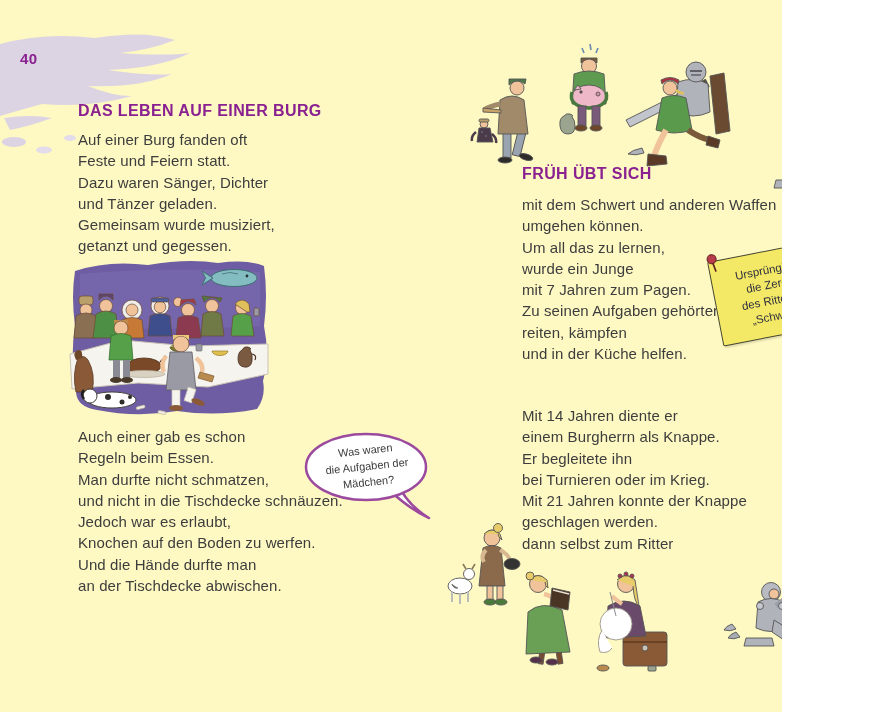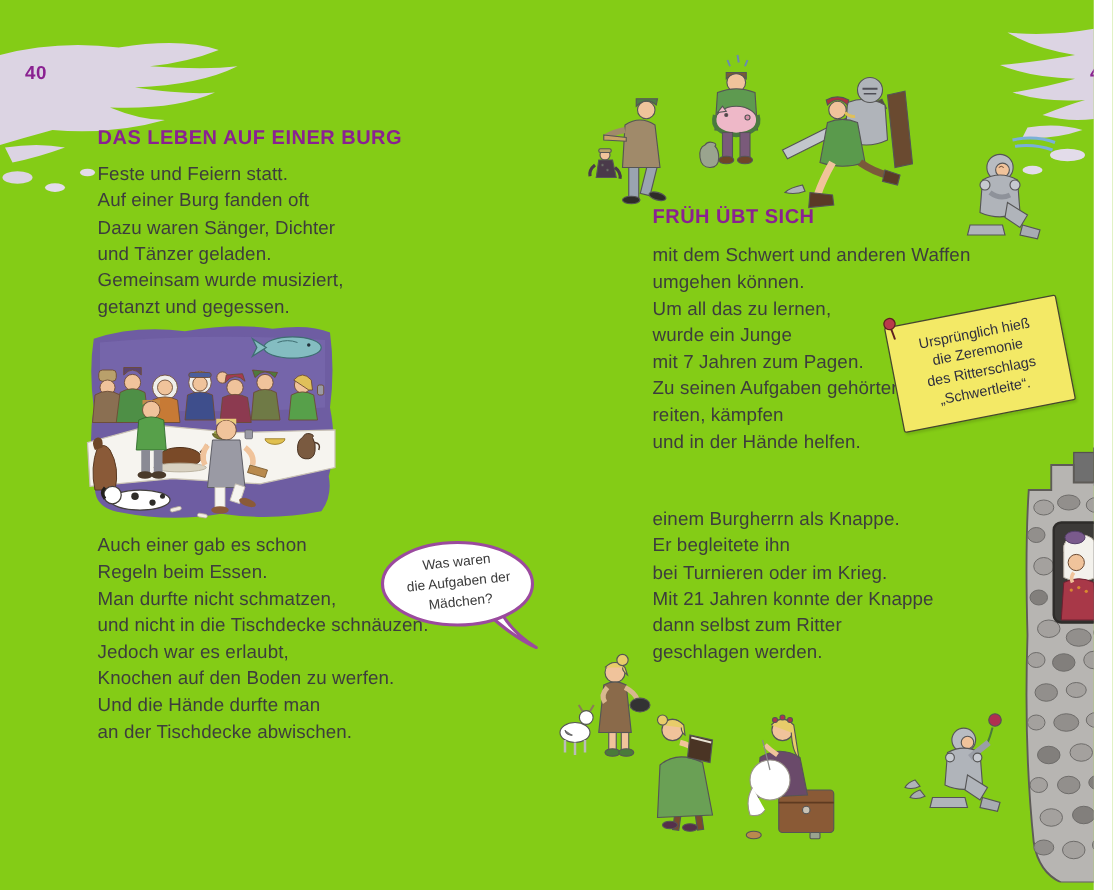--- a/index.html
+++ b/index.html
@@ -1,16 +1,16 @@
 <!DOCTYPE html>
 <html><head>
 <meta charset="utf-8">
 <style>
   html,body{margin:0;padding:0;background:#ffffff;}
-  #stage{position:relative;width:875px;height:712px;background:#84cc16;overflow:hidden;
+  #stage{position:relative;width:782px;height:712px;background:#fef9c3;overflow:hidden;
          font-family:"Liberation Sans",sans-serif;}
   .abs{position:absolute;}
   .pagenum{position:absolute;font-weight:bold;font-size:15px;color:#8a2191;letter-spacing:0.5px;}
   .heading{position:absolute;font-weight:bold;font-size:16px;color:#8a2191;letter-spacing:0.4px;white-space:nowrap;}
   .para{position:absolute;font-size:15px;line-height:21.3px;color:#3d3d3d;letter-spacing:0.1px;white-space:nowrap;}
   .bubble-wrap{position:absolute;left:303px;top:430px;width:138px;height:96px;}
   .bubble-text{position:absolute;left:0;top:2px;width:128px;height:70px;display:flex;flex-direction:column;
                align-items:center;justify-content:center;transform:rotate(-6deg);
                font-size:11px;color:#3a3a3a;line-height:1.45;text-align:center;white-space:nowrap;}
   .note{position:absolute;left:714px;top:248px;width:138px;height:84px;background:#f3e966;
@@ -40,22 +40,22 @@
     <ellipse cx="92" cy="108" rx="14" ry="5" fill="#e3dcea"></ellipse>
     <ellipse cx="64" cy="120" rx="8" ry="3.5" fill="#e3dcea"></ellipse>
   </svg>
 
   <div class="pagenum" style="left:20px;top:50px;">40</div>
   <div class="pagenum" style="left:872px;top:50px;">41</div>
 
   <div class="heading" style="left:78px;top:102px;">DAS LEBEN AUF EINER BURG</div>
 
   <div class="para" style="left:78px;top:129px;">
+      <div class="tline">Auf einer Burg fanden oft</div>
       <div class="tline">Feste und Feiern statt.</div>
-      <div class="tline">Auf einer Burg fanden oft</div>
       <div class="tline">Dazu waren Sänger, Dichter</div>
       <div class="tline">und Tänzer geladen.</div>
       <div class="tline">Gemeinsam wurde musiziert,</div>
       <div class="tline">getanzt und gegessen.</div>
     </div>
 
   <svg class="abs" style="left:66px;top:256px;" width="206" height="166" viewBox="0 0 206 166">
     <path d="M9,15 Q42,4 82,9 Q122,2 152,7 Q182,3 198,10 Q202,40 198,70 Q204,100 197,125 Q200,141 191,153 Q151,161 111,155 Q71,162 31,154 Q11,151 10,136 Q4,100 9,70 Q5,40 9,15 Z" fill="#6e5da2"></path>
     <path d="M14,18 Q100,10 194,16 L194,70 Q100,76 14,70 Z" fill="#7c6bb0" opacity="0.55"></path>
 
@@ -233,43 +233,44 @@
   <div class="heading" style="left:522px;top:165px;">FRÜH ÜBT SICH</div>
 
   <div class="para" style="left:522px;top:194px;">
       <div class="tline">mit dem Schwert und anderen Waffen</div>
       <div class="tline">umgehen können.</div>
       <div class="tline">Um all das zu lernen,</div>
       <div class="tline">wurde ein Junge</div>
       <div class="tline">mit 7 Jahren zum Pagen.</div>
       <div class="tline">Zu seinen Aufgaben gehörten</div>
       <div class="tline">reiten, kämpfen</div>
-      <div class="tline">und in der Hände helfen.</div>
+      <div class="tline">und in der Küche helfen.</div>
     </div>
 
   <div class="note">
     <svg class="abs" style="left:-6px;top:-10px;" width="20" height="22">
       <line x1="10" y1="8" x2="12" y2="20" stroke="#5e2020" stroke-width="1.6"></line>
       <circle cx="10" cy="7" r="4.5" fill="#b83b4a" stroke="#5e2020" stroke-width="1"></circle>
     </svg>
     <div>
         <div class="tline">Ursprünglich hieß</div>
         <div class="tline">die Zeremonie</div>
         <div class="tline">des Ritterschlags</div>
         <div class="tline">„Schwertleite“.</div>
       </div>
   </div>
 
   <div class="para" style="left:522px;top:405px;">
+      <div class="tline">Mit 14 Jahren diente er</div>
       <div class="tline">einem Burgherrn als Knappe.</div>
       <div class="tline">Er begleitete ihn</div>
       <div class="tline">bei Turnieren oder im Krieg.</div>
       <div class="tline">Mit 21 Jahren konnte der Knappe</div>
+      <div class="tline">geschlagen werden.</div>
       <div class="tline">dann selbst zum Ritter</div>
-      <div class="tline">geschlagen werden.</div>
     </div>
 
   <svg class="abs" style="left:815px;top:358px;" width="75" height="348" viewBox="0 0 75 348">
     <rect x="44" y="4" width="26" height="26" fill="#6f6f6f" stroke="#55524e" stroke-width="1"></rect>
     <rect x="60" y="0" width="15" height="28" fill="#b2b0ad" stroke="#55524e" stroke-width="1"></rect>
     <path d="M8,34 L26,34 L26,14 L44,14 L44,28 L75,28 L75,348 L34,348 Q16,340 12,316 Q4,240 7,150 Q5,80 8,34 Z" fill="#b7b5b2" stroke="#5e5b57" stroke-width="1.5"></path>
     <g fill="#a3a19e" stroke="#6a6866" stroke-width="0.8" opacity="0.95">
       <ellipse cx="20" cy="48" rx="8" ry="6"></ellipse>
         <ellipse cx="40" cy="44" rx="9" ry="6" fill="#908e8b"></ellipse>
         <ellipse cx="62" cy="46" rx="8" ry="6"></ellipse>

